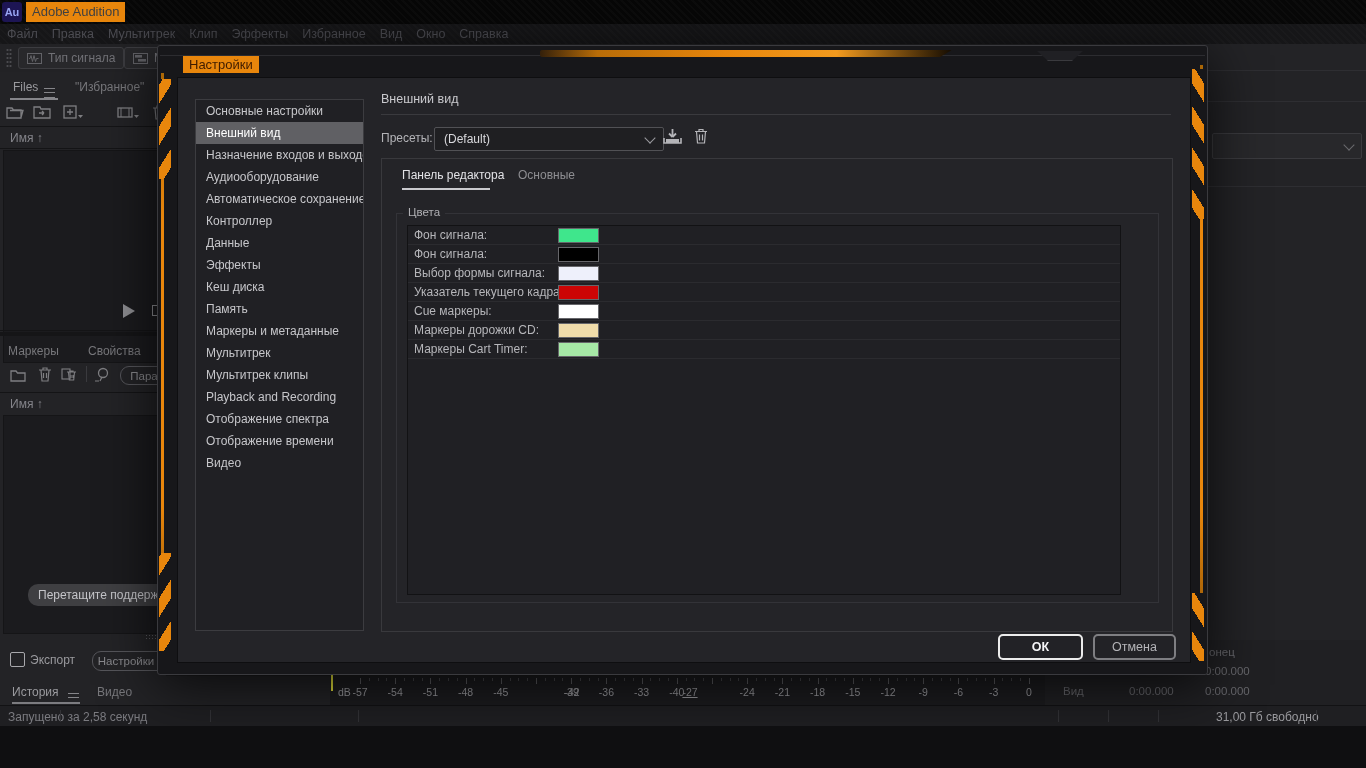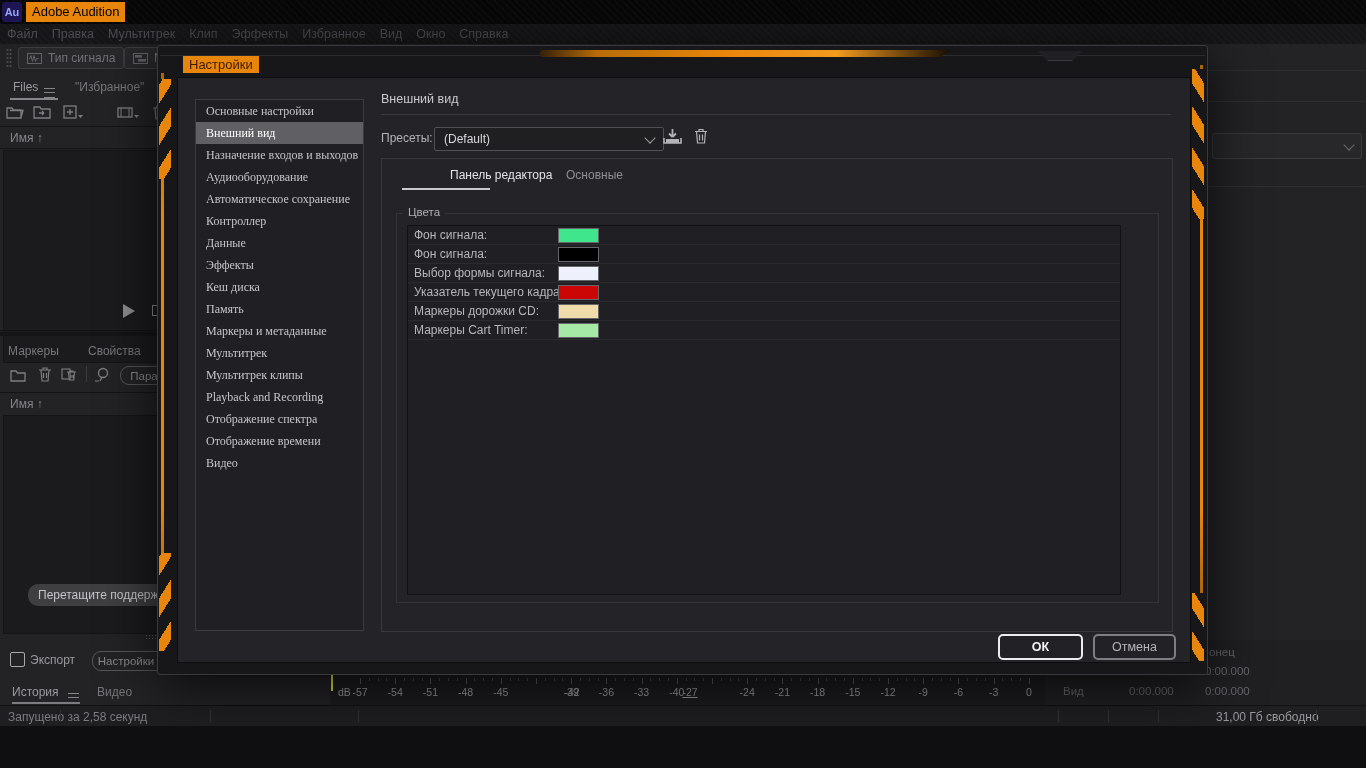--- a/index.html
+++ b/index.html
@@ -5,21 +5,21 @@
   html,body{margin:0;padding:0;background:#000;}
   .screen{position:relative;width:1366px;height:768px;overflow:hidden;
     background:#1b1b1d;font-family:"Liberation Sans","DejaVu Sans",sans-serif;
     -webkit-font-smoothing:antialiased;}
   .abs{position:absolute;}
   
   .titlebar{left:0;top:0;width:1366px;height:24px;background:#070707;
     background-image:repeating-linear-gradient(45deg,rgba(255,255,255,.02) 0 2px,transparent 2px 5px);}
   .au-logo{left:2px;top:2px;width:20px;height:20px;background:#1d1554;color:#98a4f2;
     font-size:11px;font-weight:bold;border-radius:3px;display:flex;align-items:center;justify-content:center;}
-  .app-title{left:26px;top:2px;height:16px;padding:2px 6px;background:#e8860c;color:#000000;font-size:13px;line-height:16px;}
+  .app-title{left:26px;top:2px;height:16px;padding:2px 6px;background:#e8860c;color:#404040;font-size:13px;line-height:16px;}
   
   .menubar{left:0;top:24px;width:1366px;height:20px;background:#161618;display:flex;align-items:center;
     background-image:repeating-linear-gradient(45deg,rgba(255,255,255,.015) 0 2px,transparent 2px 5px);}
   .menu-item{color:#4c4c52;font-size:12.5px;padding:0 7px;}
   
   .toolbar{left:0;top:44px;width:1366px;height:28px;background:#222225;border-bottom:1px solid #141416;}
   .grip-dots{left:6px;top:48px;width:6px;height:20px;
     background-image:radial-gradient(circle,#4a4a4e 1px,transparent 1.2px);background-size:3px 4px;}
   .tb-btn{height:20px;border:1px solid #3c3c40;border-radius:3px;background:#28282b;
     color:#717176;font-size:12px;display:flex;align-items:center;gap:6px;padding:0 8px;}
@@ -73,31 +73,31 @@
     clip-path:polygon(0 0,100% 0,calc(100% - 12px) 100%,0 100%);}
   .dlg-notch{position:absolute;left:880px;top:6px;width:46px;height:9px;background:#202024;
     clip-path:polygon(0 0,100% 0,76% 100%,24% 100%);border-bottom:1px solid #3a3a3e;}
   .edge-line{position:absolute;width:3px;background:linear-gradient(#a96606,#e8860c 25%,#e8860c 75%,#7e4c05);}
   .chevrons{position:absolute;width:12px;}
   .chev-l{background:repeating-linear-gradient(-58deg,#17171a 0 6px,#e8860c 6px 16px,#17171a 16px 22px);}
   .chev-r{background:repeating-linear-gradient(58deg,#17171a 0 6px,#e8860c 6px 16px,#17171a 16px 22px);}
   .dlg-title{position:absolute;left:26px;top:11px;background:#e8860c;color:#3f1c00;
     font-size:13px;padding:1px 6px;}
   .dlg-body{position:absolute;left:20px;top:32px;width:1012px;height:584px;background:#242428;border:1px solid #0e0e10;}
-  .cat-list{position:absolute;left:17px;top:21px;width:167px;height:530px;background:#202024;border:1px solid #3c3c40;overflow:hidden;font-family:Liberation Serif, serif;}
+  .cat-list{position:absolute;left:17px;top:21px;width:167px;height:530px;background:#202024;border:1px solid #3c3c40;overflow:hidden;}
   .cat{height:22px;line-height:22px;padding-left:10px;color:#c6c6ca;font-size:12px;white-space:nowrap;}
   .cat.selected{background:#606064;color:#fff;}
   .dlg-header{position:absolute;left:203px;top:14px;color:#cacace;font-size:12.5px;}
   .dlg-hsep{position:absolute;left:203px;top:36px;width:790px;height:1px;background:#3a3a3e;}
   .presets-label{position:absolute;left:203px;top:53px;color:#b4b4b8;font-size:12px;}
   .dropdown{position:absolute;left:256px;top:49px;width:219px;height:22px;background:#1f1f22;
     border:1px solid #515155;border-radius:2px;color:#d8d8dc;font-size:12px;line-height:22px;padding-left:9px;}
   .dropdown .chev{position:absolute;right:9px;top:6px;}
   .tabbox{position:absolute;left:203px;top:80px;width:790px;height:472px;border:1px solid #39393d;}
-  .dtab{position:absolute;top:9px;font-size:12px;color:#8e8e92;margin-left:48px;}
+  .dtab{position:absolute;top:9px;font-size:12px;color:#8e8e92;}
   .dtab.active{color:#e2e2e6;}
   .dtab-underline{position:absolute;top:29px;height:2px;background:#cacace;}
   .groupbox{position:absolute;left:14px;top:54px;width:761px;height:388px;border:1px solid #333338;}
   .grouplegend{position:absolute;left:6px;top:-8px;background:#242428;color:#b0b0b4;font-size:11.5px;padding:0 5px;}
   .ctable{position:absolute;left:10px;top:11px;width:712px;height:368px;background:#202024;border:1px solid #121214;}
   .crow{position:relative;height:18px;border-bottom:1px solid #2b2b2f;}
   .clabel{position:absolute;left:6px;top:0;line-height:18px;color:#b6b6ba;font-size:12px;}
   .cswatch{position:absolute;left:150px;top:2px;width:39px;height:13px;border:1px solid #66666a;}
   .dlg-btn{position:absolute;top:556px;height:22px;border-radius:5px;background:#222226;
     font-size:12.5px;display:flex;align-items:center;justify-content:center;}
@@ -389,20 +389,24 @@
               </div>
               <div class="crow">
                 <span class="clabel">Выбор формы сигнала:</span>
                 <span class="cswatch" style="background: rgb(238, 240, 251);"></span>
               </div>
               <div class="crow">
                 <span class="clabel">Указатель текущего кадра:</span>
                 <span class="cswatch" style="background: rgb(204, 5, 5);"></span>
               </div>
               <div class="crow">
+                <span class="clabel">Cue маркеры:</span>
+                <span class="cswatch" style="background: rgb(255, 255, 255);"></span>
+              </div>
+              <div class="crow">
                 <span class="clabel">Маркеры дорожки CD:</span>
                 <span class="cswatch" style="background: rgb(240, 220, 170);"></span>
               </div>
               <div class="crow">
                 <span class="clabel">Маркеры Cart Timer:</span>
                 <span class="cswatch" style="background: rgb(166, 232, 166);"></span>
               </div>
             </div>
         </div>
       </div>

